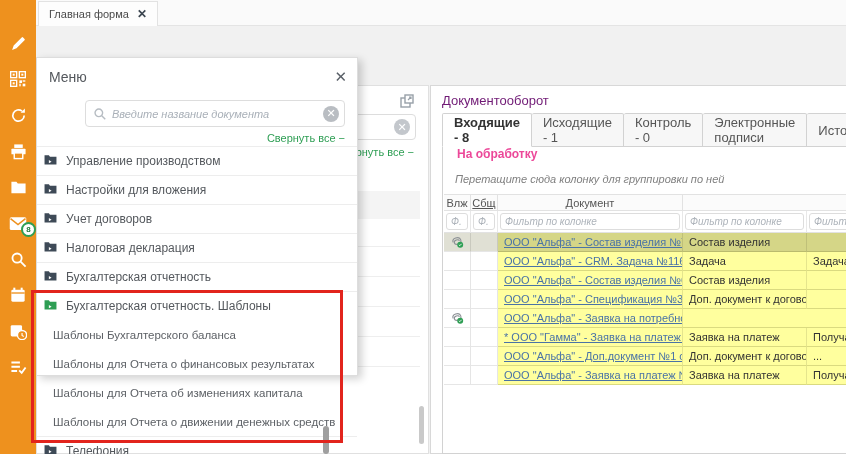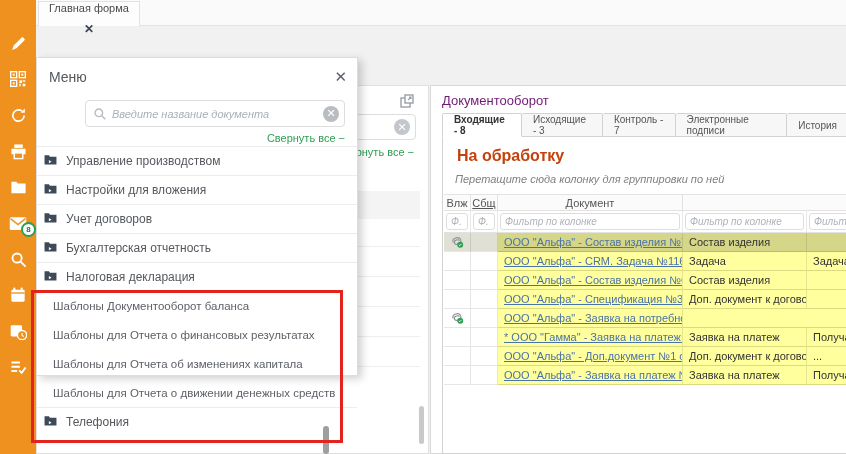--- a/index.html
+++ b/index.html
@@ -7,21 +7,21 @@
   body { position:relative; font-family:"Liberation Sans", sans-serif; background:#f1f1f1; font-size:12px; color:#555; }
 
   
   .sidebar { position:absolute; left:0; top:0; width:36px; height:454px; background:#EE911E; z-index:20; }
   .side-ico { position:absolute; left:0; width:36px; height:30px; display:flex; align-items:center; justify-content:center; cursor:pointer; }
   .side-ico svg { display:block; }
   .mail-badge { position:absolute; left:21px; top:222px; width:15px; height:15px; background:#fff; border:2px solid #2E9E54; border-radius:50%; font-size:8px; font-weight:bold; color:#1f7a3c; display:flex; align-items:center; justify-content:center; z-index:22; }
 
   
   .tabbar { position:absolute; left:36px; top:0; right:0; height:26px; background:#fafafa; border-bottom:1px solid #e4e4e4; z-index:5; }
-  .main-tab { position:absolute; left:2px; top:1px; height:25px; padding:0 10px; background:#fdfdfd; border:1px solid #e2e2e2; border-bottom:none; display:flex; align-items:center; gap:8px; font-size:11px; color:#4a4a4a;flex-direction:column; }
+  .main-tab { position:absolute; left:2px; top:1px; height:25px; padding:0 10px; background:#fdfdfd; border:1px solid #e2e2e2; border-bottom:none; display:flex; align-items:center; gap:8px; font-size:11px; color:#4a4a4a; }
   .main-tab .x { color:#3c4650; font-weight:bold; font-size:12px; cursor:pointer; }
   .workspace { position:absolute; left:36px; top:26px; right:0; bottom:0; background:#f1f1f1; }
 
   
   .hidden-panel { position:absolute; left:36px; top:85px; width:393px; bottom:0; background:#fff; border:1px solid #e0e0e0; z-index:1; }
   .hp-expand { position:absolute; right:14px; top:8px; cursor:pointer; }
   .hp-search { position:absolute; left:10px; right:12px; top:28px; height:26px; border:1px solid #ddd; border-radius:4px; background:#fff; }
   .hp-search input { position:absolute; left:8px; right:26px; top:2px; bottom:2px; border:none; outline:none; font-style:italic; font-size:11px; color:#555; background:transparent; width:calc(100% - 34px); }
   .hp-clear { position:absolute; right:5px; top:4px; width:16px; height:16px; border-radius:50%; background:#c3c7cc; color:#fff; font-size:11px; line-height:16px; text-align:center; cursor:pointer; }
   .hp-collapse { position:absolute; right:14px; top:60px; color:#2E9E54; font-size:11px; cursor:pointer; }
@@ -47,25 +47,25 @@
   .menu-sub { height:29px; display:flex; align-items:center; padding-left:16px; cursor:pointer; font-size:11.5px; color:#5d6166; }
   .menu-sub:first-of-type { border-top:1px solid #ededed; }
 
   
   .red-box { position:absolute; left:31px; top:290px; width:312px; height:153px; border:3px solid #E2241D; z-index:40; pointer-events:none; }
 
   
   .doc-panel { position:absolute; left:430px; top:85px; width:420px; bottom:0; background:#fff; border:1px solid #d8d8d8; z-index:2; }
   .doc-title { position:absolute; left:11px; top:7px; font-size:13px; color:#701a75; }
   .doc-tabs { position:absolute; left:11px; top:27px; height:24px; display:flex; z-index:3; }
-  .doc-tab { height:24px; padding:6px 11px; display:flex; align-items:center; font-size:10px; color:#555; background:#f7f7f7; border:1px solid #d2d2d2; border-left:none; border-radius:2px 2px 0 0; cursor:pointer; }
+  .doc-tab { height:24px; padding:16px 11px; display:flex; align-items:center; font-size:13px; color:#555; background:#f7f7f7; border:1px solid #d2d2d2; border-left:none; border-radius:2px 2px 0 0; cursor:pointer; }
   .doc-tab:first-child { border-left:1px solid #d2d2d2; }
   .doc-tab.active { background:#fff; font-weight:bold; color:#333; border-bottom:1px solid #fff; }
   .doc-content { position:absolute; left:11px; right:-6px; top:50px; bottom:-1px; border:1px solid #d2d2d2; background:#fff; }
-  .sect-title { position:absolute; left:14px; top:10px; font-weight:bold; font-size:16px; color:#c2410c; }
+  .sect-title { position:absolute; left:14px; top:10px; font-weight:bold; font-size:12px; color:#ec4899; }
   .group-hint { position:absolute; left:12px; top:36px; font-style:italic; font-size:11px; color:#808080; }
 
   .grid { position:absolute; left:1px; right:0; top:57px; }
   .g-row { display:flex; }
   .g-head .cell { background:#fbfbfb; border-right:1px solid #e2e2e2; border-bottom:1px solid #e2e2e2; border-top:1px solid #e2e2e2; font-size:11px; color:#555; text-align:center; height:17px; line-height:16px; overflow:hidden; white-space:nowrap; }
   .g-filter .cell { background:#fff; border-right:1px solid #e8e8e8; border-bottom:1px solid #e2e2e2; height:22px; padding:2px; }
   .g-filter input { width:100%; height:17px; border:1px solid #ddd; border-radius:3px; font-size:10px; font-style:italic; color:#666; padding:0 4px; outline:none; }
   .g-filter input::placeholder { color:#adb3ba; font-style:italic; }
   .g-data { height:19px; cursor:pointer; }
   .g-data .cell { height:19px; line-height:18px; font-size:11px; white-space:nowrap; overflow:hidden; border-right:1px solid rgba(0,0,0,.10); border-bottom:1px solid rgba(110,110,40,.25); }
@@ -223,51 +223,58 @@
             <path d="M1 2h8l2 3h12v14H1z" fill="#3e4a57"></path>
             <path d="M9 11l5 3-5 3z" fill="#fff"></path>
           </svg></span>
         <span>Учет договоров</span>
       </div>
       <div class="menu-item">
         <span><svg width="13" height="11" viewBox="0 0 24 20">
             <path d="M1 2h8l2 3h12v14H1z" fill="#3e4a57"></path>
             <path d="M9 11l5 3-5 3z" fill="#fff"></path>
           </svg></span>
+        <span>Налоговая декларация</span>
+      </div>
+      <div class="menu-item">
+        <span><svg width="13" height="11" viewBox="0 0 24 20">
+            <path d="M1 2h8l2 3h12v14H1z" fill="#3e4a57"></path>
+            <path d="M9 11l5 3-5 3z" fill="#fff"></path>
+          </svg></span>
         <span>Бухгалтерская отчетность</span>
       </div>
       <div class="menu-item">
         <span><svg width="13" height="11" viewBox="0 0 24 20">
-            <path d="M1 2h8l2 3h12v14H1z" fill="#3e4a57"></path>
-            <path d="M9 11l5 3-5 3z" fill="#fff"></path>
-          </svg></span>
-        <span>Налоговая декларация</span>
-      </div>
-      <div class="menu-sub">Шаблоны Документооборот баланса</div>
+            <path d="M1 2h8l2 3h12v14H1z" fill="#2E9E54"></path>
+            <path d="M9 11l5 3-5 3z" fill="#fff"></path>
+          </svg></span>
+        <span>Бухгалтерская отчетность. Шаблоны</span>
+      </div>
+      <div class="menu-sub">Шаблоны Бухгалтерского баланса</div>
       <div class="menu-sub">Шаблоны для Отчета о финансовых результатах</div>
       <div class="menu-sub">Шаблоны для Отчета об изменениях капитала</div>
       <div class="menu-sub">Шаблоны для Отчета о движении денежных средств</div>
       <div class="menu-item">
         <span><svg width="13" height="11" viewBox="0 0 24 20">
             <path d="M1 2h8l2 3h12v14H1z" fill="#3e4a57"></path>
             <path d="M9 11l5 3-5 3z" fill="#fff"></path>
           </svg></span>
         <span>Телефония</span>
       </div>
     </div>
 </div>
 
 <div class="red-box"></div>
 
 <div class="doc-panel">
   <div class="doc-title">Документооборот</div>
   <div class="doc-tabs" id="doc-tabs">
       <div class="doc-tab active">Входящие - 8</div>
-      <div class="doc-tab">Исходящие - 3</div>
-      <div class="doc-tab">Контроль - 7</div>
+      <div class="doc-tab">Исходящие - 1</div>
+      <div class="doc-tab">Контроль - 0</div>
       <div class="doc-tab">Электронные подписи</div>
       <div class="doc-tab">История</div>
     </div>
   <div class="doc-content">
     <div class="sect-title">На обработку</div>
     <div class="group-hint">Перетащите сюда колонку для группировки по ней</div>
     <div class="grid" id="grid">
         <div class="g-row g-head">
           <div class="cell c-attach">Влж</div>
           <div class="cell c-msg">Сбщ</div>

